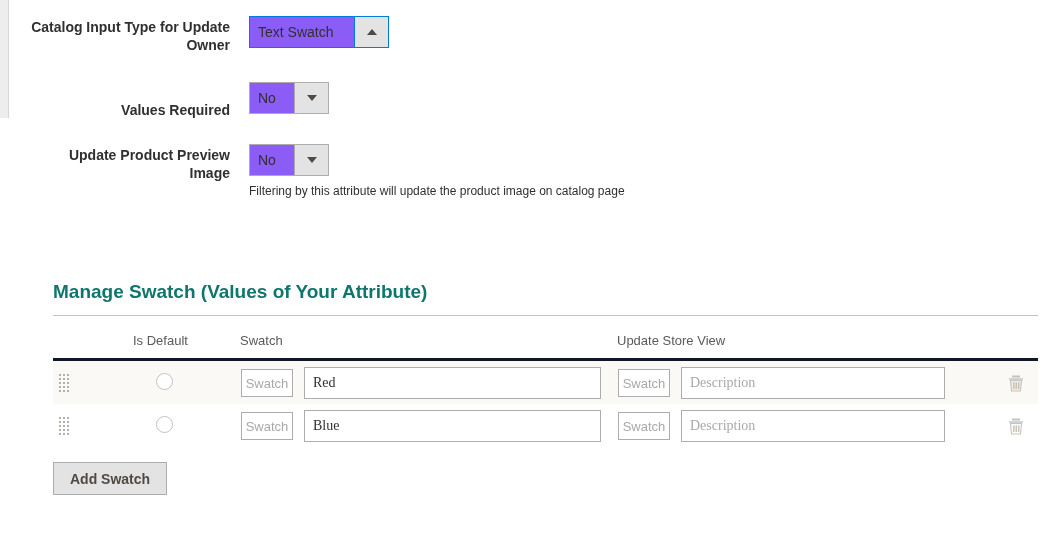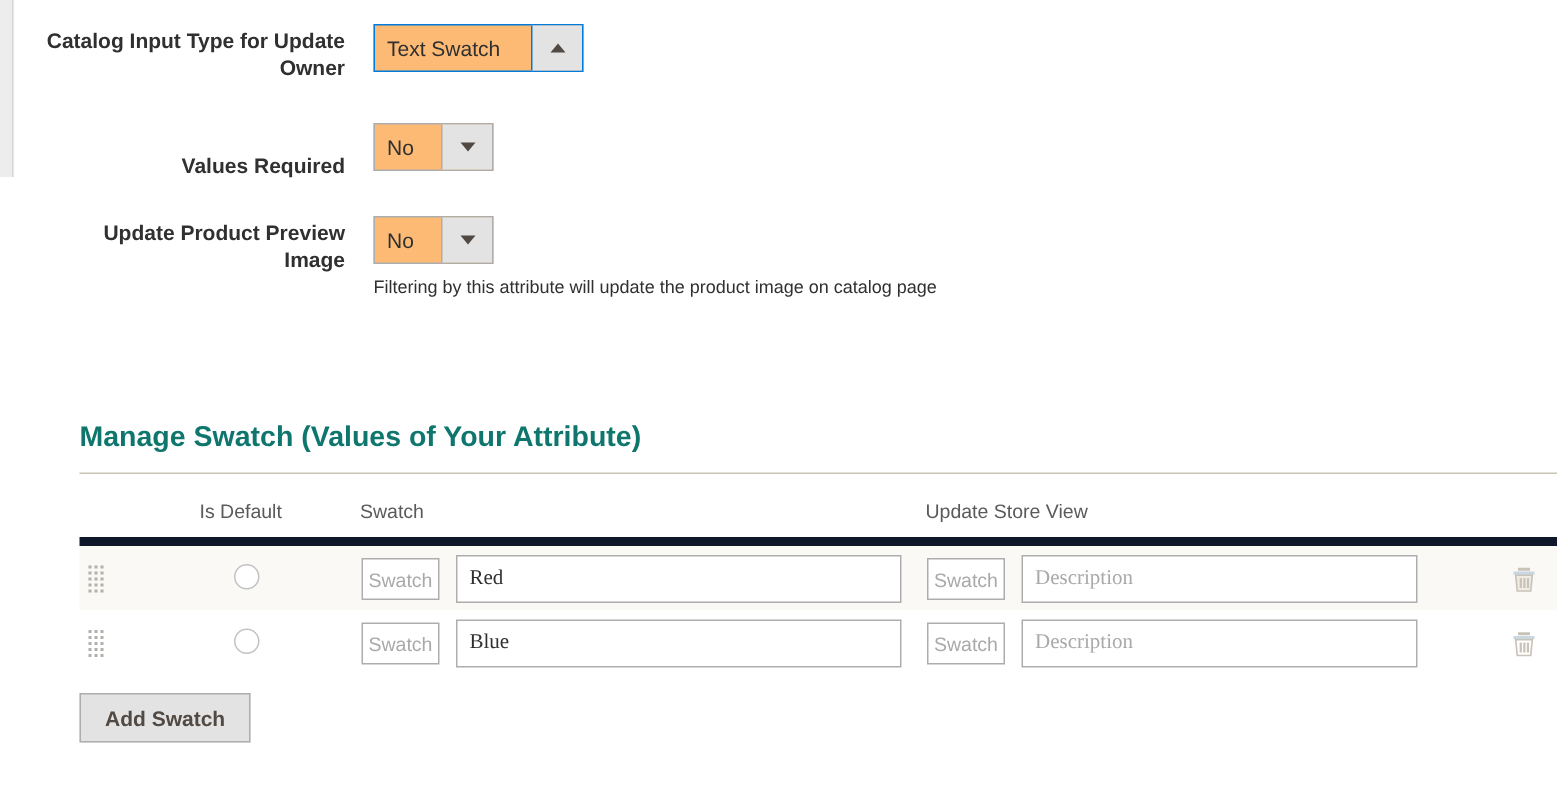--- a/index.html
+++ b/index.html
@@ -56,21 +56,21 @@
     left: 249px;
     top: 0;
   }
 
   
   .select {
     display: inline-flex;
     align-items: stretch;
     height: 32px;
     border: 1px solid #adadad;
-    background: #fdba74;
+    background: #8b5cf6;
     box-sizing: border-box;
   }
   .select.focused {
     border: 1px solid #007bdb;
   }
   .select .sel-value {
     display: flex;
     align-items: center;
     padding: 0 8px;
     font-size: 14px;
@@ -140,21 +140,21 @@
 
   .table {
     position: absolute;
     left: 53px;
     top: 55px;
     width: 985px;
   }
   .thead {
     position: relative;
     height: 33px;
-    border-bottom: 6px solid #0f172a;
+    border-bottom: 3px solid #0f172a;
   }
   .th {
     position: absolute;
     top: 8px;
     font-size: 13px;
     color: #5a5a5a;
     white-space: nowrap;
   }
   .th-isdefault { left: 80px; }
   .th-admin { left: 187px; }

